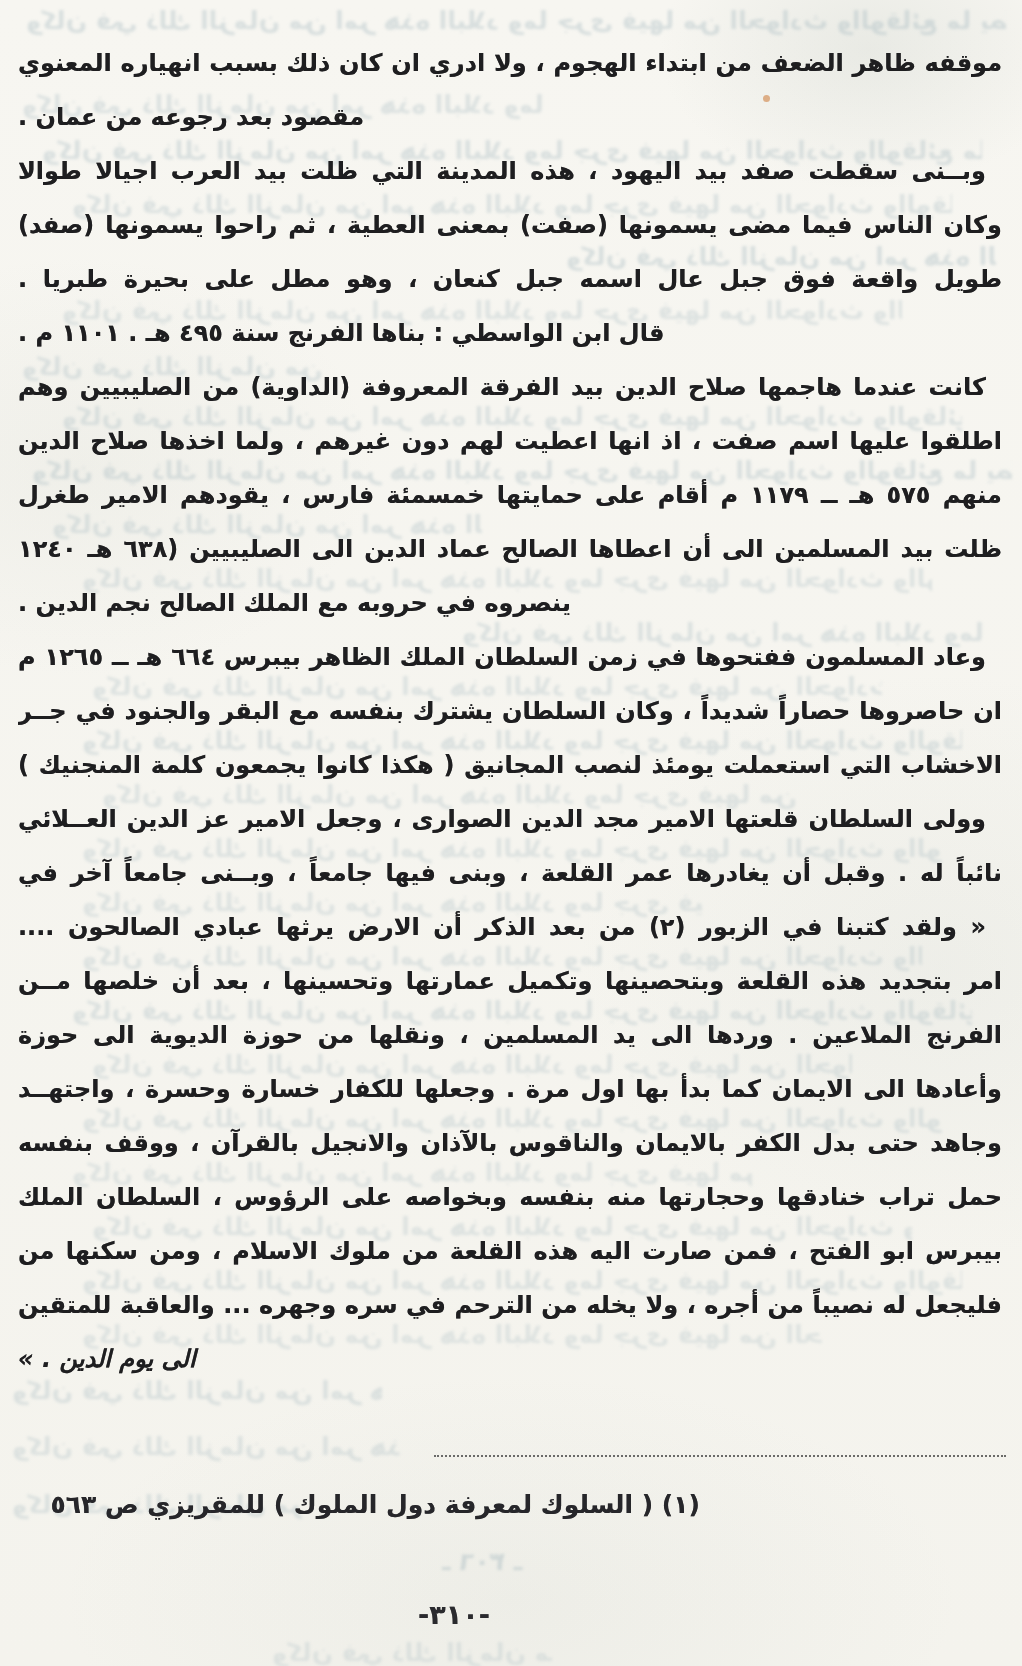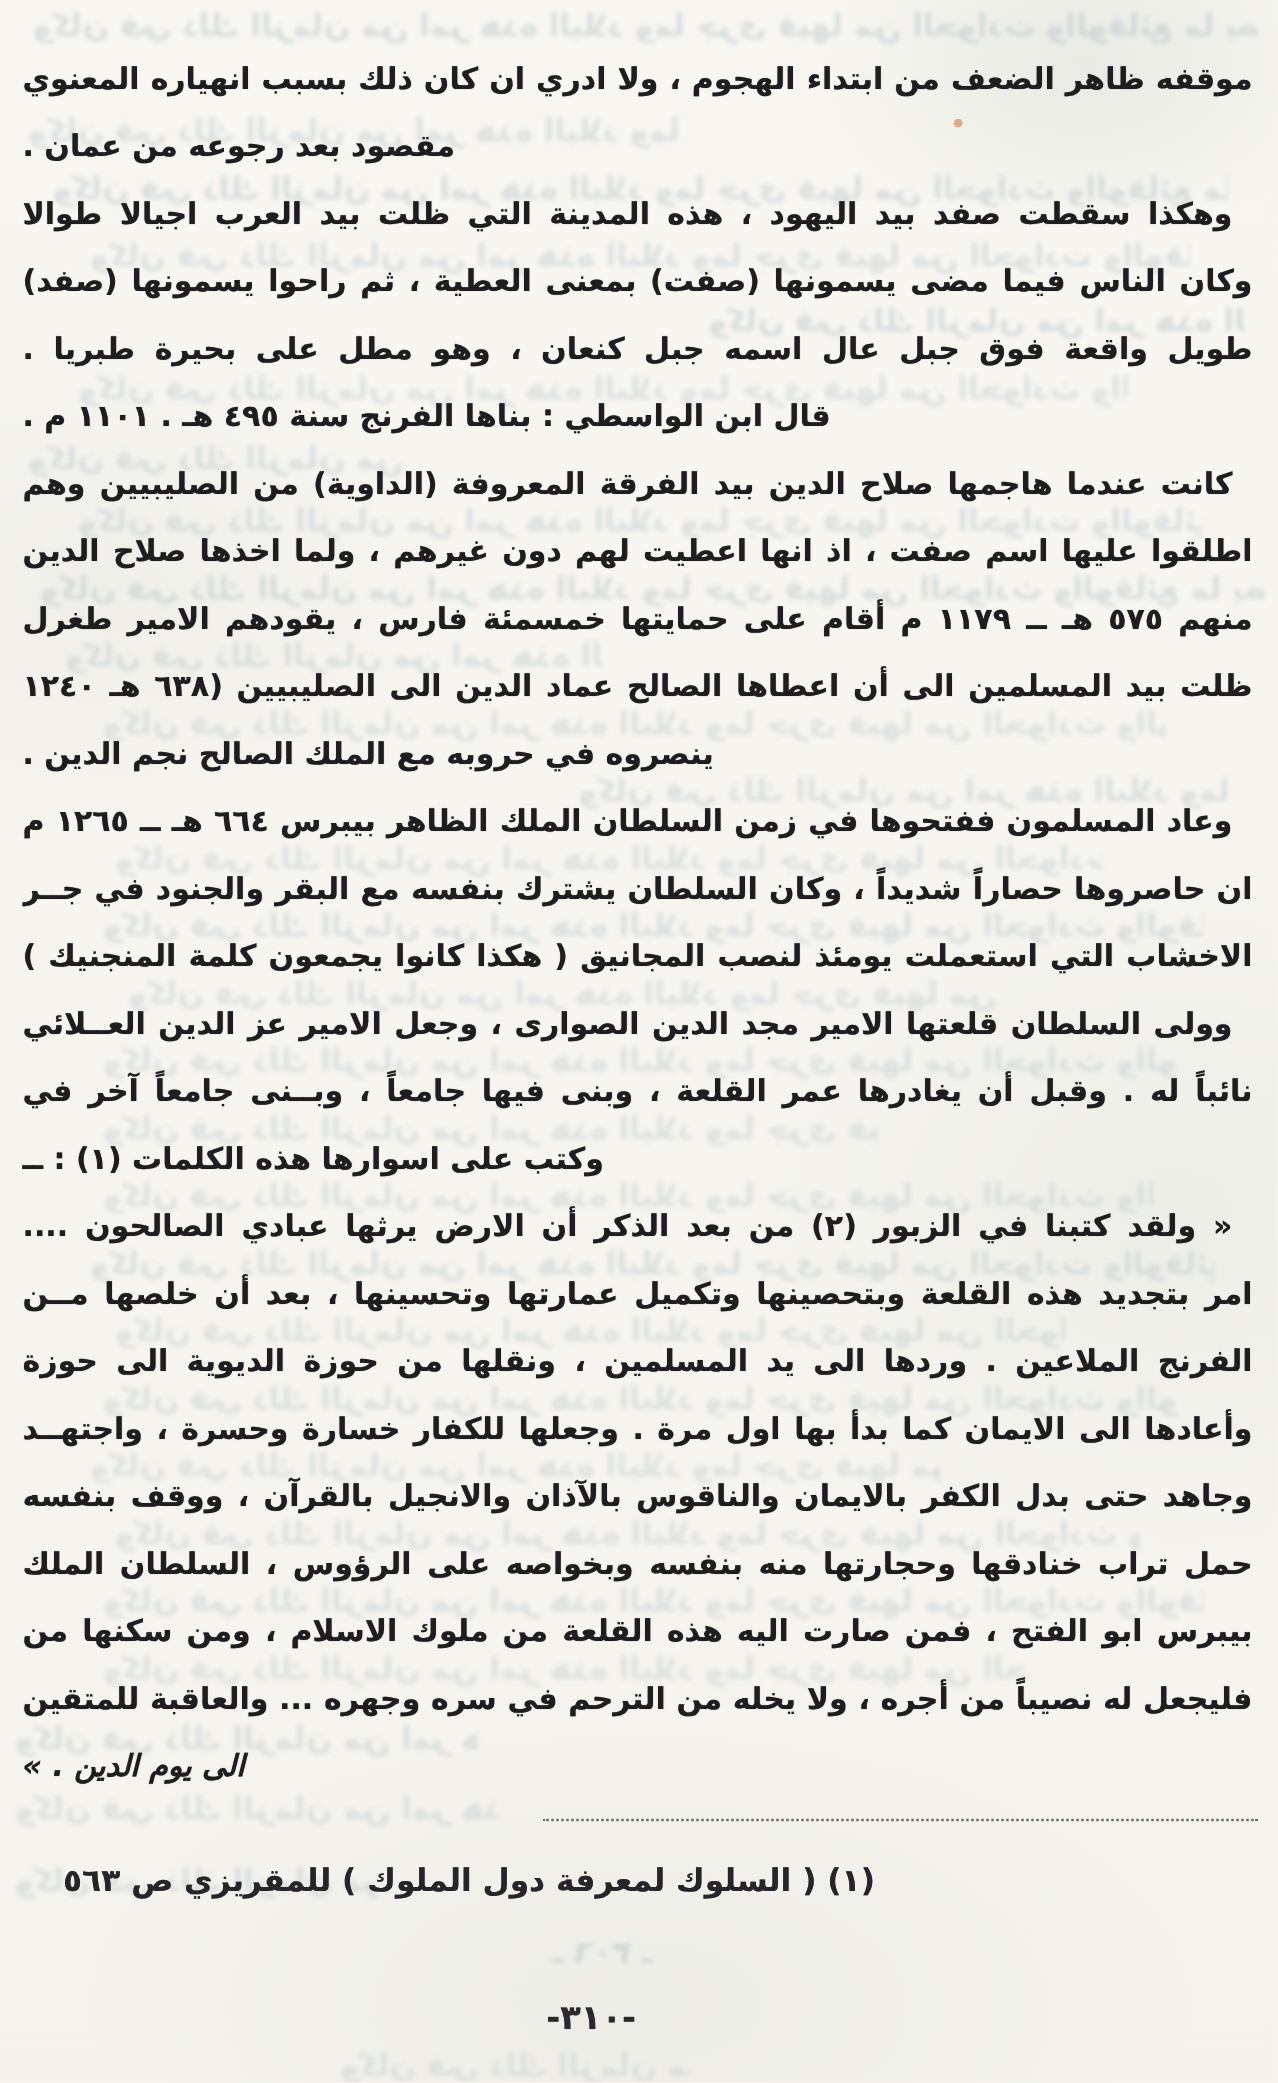--- a/index.html
+++ b/index.html
@@ -74,21 +74,21 @@
   .footnote{
     font-size:25px;
     font-weight:700;
     color:#26262a;
     line-height:50px;
     white-space:nowrap;
     text-shadow:0 0 0.5px rgba(20,20,22,.6);
   }
   .page-number{
     position:absolute;
-    top:1599px;left:437px;
+    top:1599px;left:418px;
     direction:rtl;
     font-size:27px;
     font-weight:700;
     color:#2a2a2e;
     text-shadow:0 0 0.6px rgba(20,20,22,.6);
   }
   .speck{
     position:absolute;
     left:763px;top:95px;
     width:7px;height:7px;
@@ -130,35 +130,34 @@
       <div class="ghost" style="top: 1374px; right: 640px; width: 370px; opacity: 0.3;">وكان في ذلك الزمان من امر هذه البلاد وما جرى فيها من الحوادث والوقائع ما يطول شرحه وذكره في الكتب القديمة وما نقله الرواة</div>
       <div class="ghost" style="top: 1430px; right: 620px; width: 390px; opacity: 0.28;">وكان في ذلك الزمان من امر هذه البلاد وما جرى فيها من الحوادث والوقائع ما يطول شرحه وذكره في الكتب القديمة وما نقله الرواة</div>
       <div class="ghost" style="top: 1488px; right: 720px; width: 290px; opacity: 0.3;">وكان في ذلك الزمان من امر هذه البلاد وما جرى فيها من الحوادث والوقائع ما يطول شرحه وذكره في الكتب القديمة وما نقله الرواة</div>
       <div class="ghost" style="top: 1545px; right: 440px; width: 140px; opacity: 0.4;">ـ ٣٠٦ ـ</div>
       <div class="ghost" style="top: 1636px; right: 470px; width: 280px; opacity: 0.25;">وكان في ذلك الزمان من امر هذه البلاد وما جرى فيها من الحوادث والوقائع ما يطول شرحه وذكره في الكتب القديمة وما نقله الرواة</div>
     </div>
   <div class="speck"></div>
   <div class="content" id="content">
       <div class="line full">موقفه ظاهر الضعف من ابتداء الهجوم ، ولا ادري ان كان ذلك بسبب انهياره المعنوي اولسبب</div>
       <div class="line" style="margin-right: 276px;">مقصود بعد رجوعه من عمان .</div>
-      <div class="line full indent">وهكذا سقطت صفد بيد اليهود ، هذه المدينة التي ظلت بيد العرب اجيالا طوالا</div>
+      <div class="line full indent">وبــنى سقطت صفد بيد اليهود ، هذه المدينة التي ظلت بيد العرب اجيالا طوالا</div>
       <div class="line full">وكان الناس فيما مضى يسمونها (صفت) بمعنى العطية ، ثم راحوا يسمونها (صفد) لها تاريخ</div>
       <div class="line full">طويل واقعة فوق جبل عال اسمه جبل كنعان ، وهو مطل على بحيرة طبريا .</div>
       <div class="line indent">قال ابن الواسطي : بناها الفرنج سنة ٤٩٥ هـ . ١١٠١ م .</div>
       <div class="line full indent">كانت عندما هاجمها صلاح الدين بيد الفرقة المعروفة (الداوية) من الصليبيين وهم الذين</div>
       <div class="line full">اطلقوا عليها اسم صفت ، اذ انها اعطيت لهم دون غيرهم ، ولما اخذها صلاح الدين</div>
       <div class="line full">منهم ٥٧٥ هـ ــ ١١٧٩ م أقام على حمايتها خمسمئة فارس ، يقودهم الامير طغرل الخازندار .</div>
       <div class="line full">ظلت بيد المسلمين الى أن اعطاها الصالح عماد الدين الى الصليبيين (٦٣٨ هـ ١٢٤٠ م) كي</div>
       <div class="line">ينصروه في حروبه مع الملك الصالح نجم الدين .</div>
       <div class="line full indent">وعاد المسلمون ففتحوها في زمن السلطان الملك الظاهر بيبرس ٦٦٤ هـ ــ ١٢٦٥ م بعد</div>
       <div class="line full">ان حاصروها حصاراً شديداً ، وكان السلطان يشترك بنفسه مع البقر والجنود في جــر</div>
       <div class="line full">الاخشاب التي استعملت يومئذ لنصب المجانيق ( هكذا كانوا يجمعون كلمة المنجنيك ) .</div>
       <div class="line full indent">وولى السلطان قلعتها الامير مجد الدين الصوارى ، وجعل الامير عز الدين العــلائي</div>
       <div class="line full">نائباً له . وقبل أن يغادرها عمر القلعة ، وبنى فيها جامعاً ، وبــنى جامعاً آخر في الربض</div>
-      <div class="line">وكتب على اسوارها هذه الكلمات (١) : ــ</div>
       <div class="line full indent">« ولقد كتبنا في الزبور (٢) من بعد الذكر أن الارض يرثها عبادي الصالحون ....</div>
       <div class="line full">امر بتجديد هذه القلعة وبتحصينها وتكميل عمارتها وتحسينها ، بعد أن خلصها مــن اسر</div>
       <div class="line full">الفرنج الملاعين . وردها الى يد المسلمين ، ونقلها من حوزة الديوية الى حوزة المؤمنين ،</div>
       <div class="line full">وأعادها الى الايمان كما بدأ بها اول مرة . وجعلها للكفار خسارة وحسرة ، واجتهــد</div>
       <div class="line full">وجاهد حتى بدل الكفر بالايمان والناقوس بالآذان والانجيل بالقرآن ، ووقف بنفسه حتى</div>
       <div class="line full">حمل تراب خنادقها وحجارتها منه بنفسه وبخواصه على الرؤوس ، السلطان الملك الظاهر</div>
       <div class="line full">بيبرس ابو الفتح ، فمن صارت اليه هذه القلعة من ملوك الاسلام ، ومن سكنها من المجاهدين</div>
       <div class="line full">فليجعل له نصيباً من أجره ، ولا يخله من الترحم في سره وجهره ... والعاقبة للمتقين</div>
       <div class="line" style="margin-right: 160px; font-style: italic;">الى يوم الدين . »</div>
     </div>

